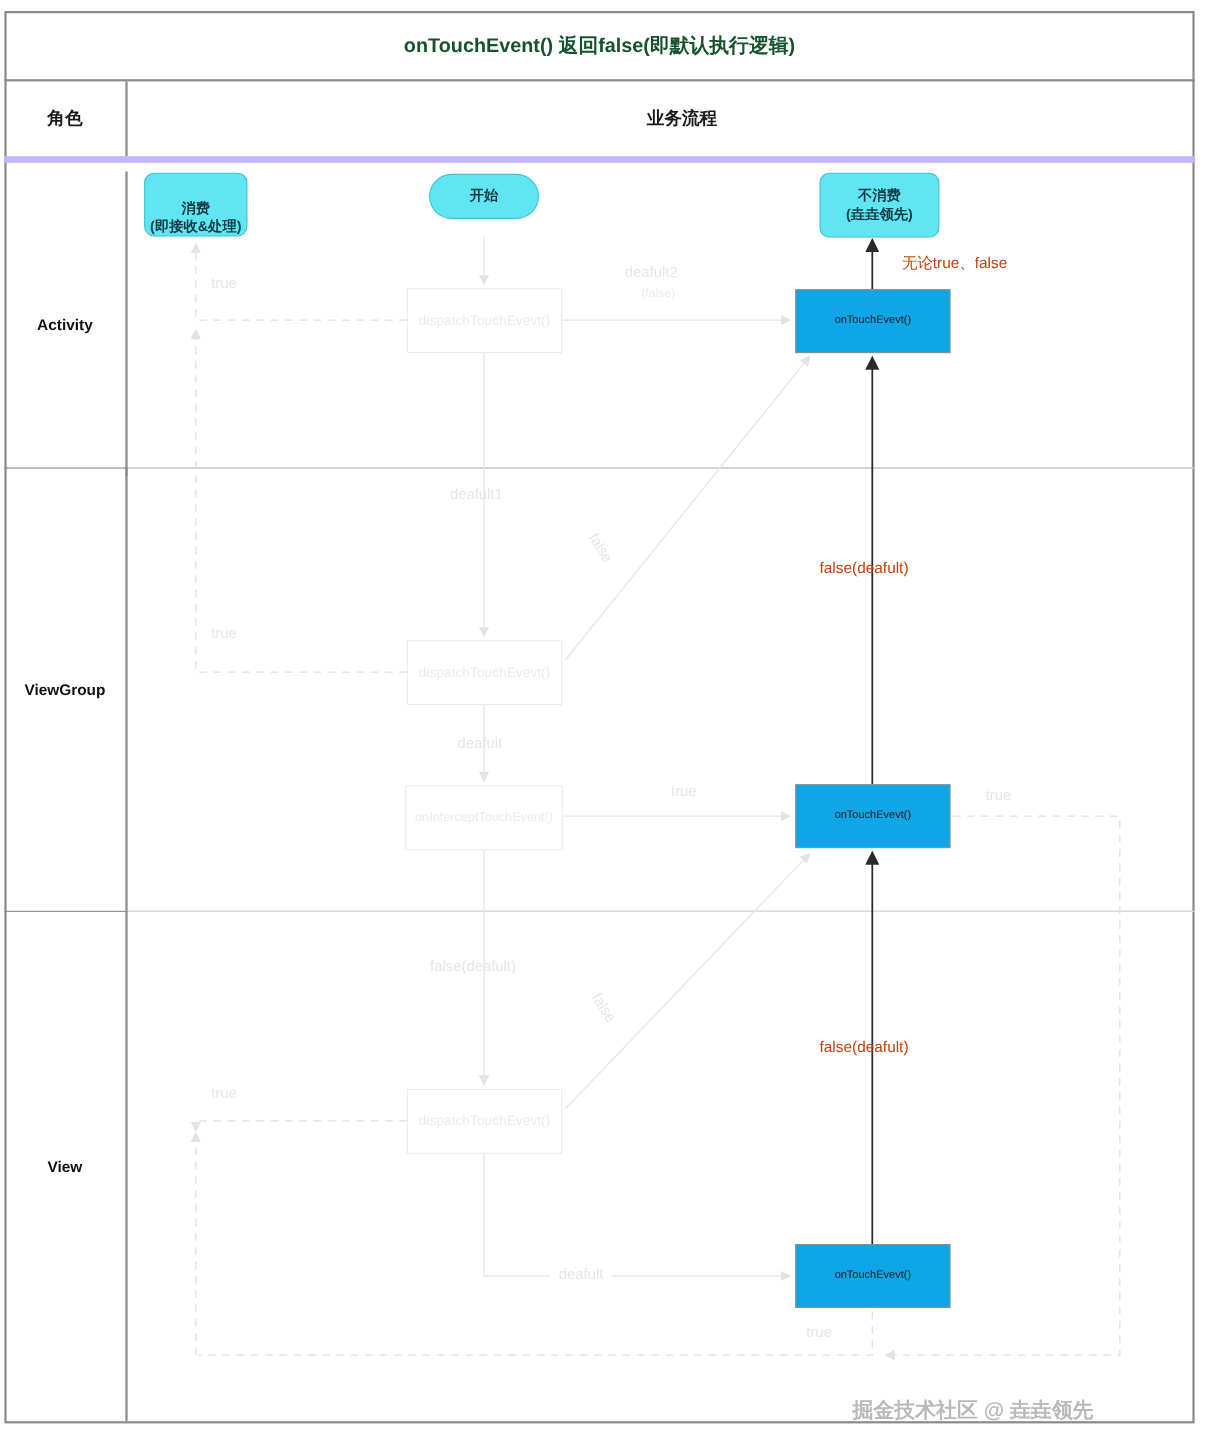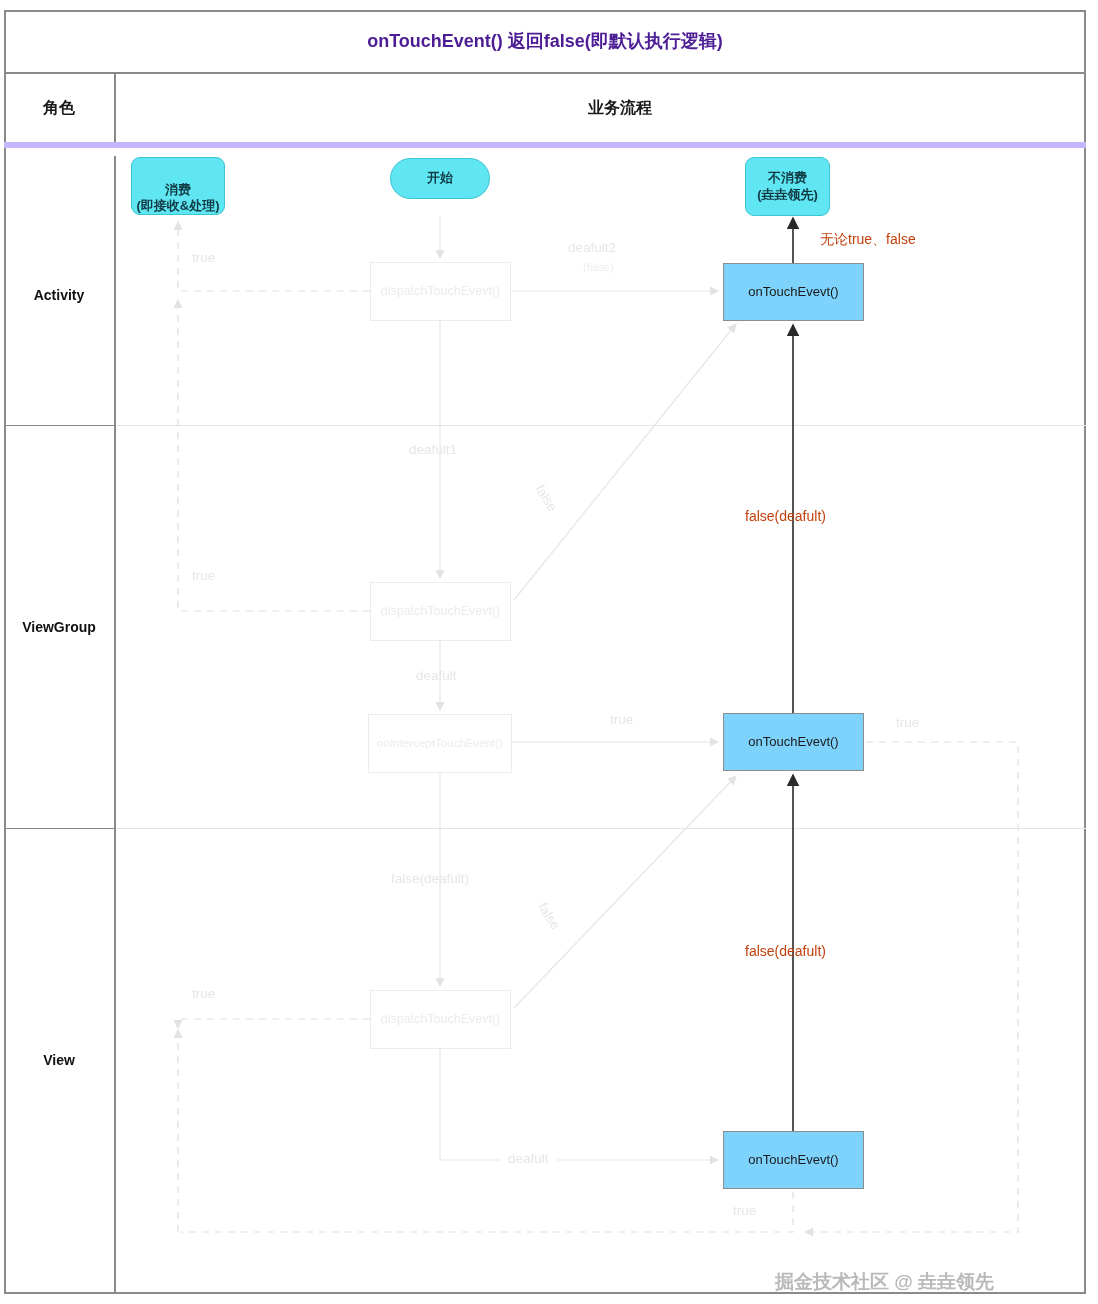--- a/index.html
+++ b/index.html
@@ -3,39 +3,39 @@
 <meta charset="utf-8">
 <style>
   html,body{margin:0;padding:0;background:#ffffff;}
   body{font-family:"Liberation Sans","DejaVu Sans",sans-serif;}
   #page{position:relative;width:1098px;height:1304px;background:#fff;overflow:hidden;}
 
   .frame{position:absolute;left:4px;top:10px;width:1082px;height:1284px;border:2px solid #8a8a8a;box-sizing:border-box;background:#fff;}
 
   .title-cell{position:absolute;left:4px;top:10px;width:1082px;height:62px;
     display:flex;align-items:center;justify-content:center;
-    font-size:18px;font-weight:bold;color:#4c1d95;box-sizing:border-box;}
+    font-size:18px;font-weight:bold;color:#14532d;box-sizing:border-box;}
 
   .hdr-row{position:absolute;left:4px;top:72px;width:1082px;height:76px;border-top:2px solid #8a8a8a;border-bottom:6px solid #c4b5fd;box-sizing:border-box;}
   .hdr-role{position:absolute;left:0;top:0;width:112px;height:100%;border-right:2px solid #8a8a8a;
     display:flex;align-items:center;justify-content:center;font-size:16px;font-weight:bold;color:#1a1a1a;box-sizing:border-box;}
   .hdr-flow{position:absolute;left:112px;top:0;right:0;height:100%;
     display:flex;align-items:center;justify-content:center;font-size:16px;font-weight:bold;color:#1a1a1a;box-sizing:border-box;padding-left:38px;}
 
   .role-col{position:absolute;left:4px;width:112px;border-right:2px solid #8a8a8a;box-sizing:border-box;
     display:flex;align-items:center;justify-content:center;font-size:14px;font-weight:bold;color:#111;}
   .role-sep{position:absolute;left:4px;width:1082px;height:0;border-top:1.5px solid #8a8a8a;}
   .lane-sep{position:absolute;left:116px;width:970px;height:0;border-top:1px solid #e4e4e4;}
   svg.wires{position:absolute;left:0;top:0;width:1098px;height:1304px;pointer-events:none;}
 
   .node{position:absolute;box-sizing:border-box;display:flex;align-items:center;justify-content:center;text-align:center;line-height:1.25;}
 
   .term{background:#5FE6F2;border:1.5px solid #3bc4d3;border-radius:9px;color:#103b44;font-size:13px;font-weight:bold;}
   .proc-faint{background:#ffffff;border:1px solid #ececec;color:#ebebeb;font-size:12.5px;}
-  .proc-dark{background:#7dd3fc;border:1.4px solid #8d8d8d;color:#1a1a1a;font-size:13px;}
+  .proc-dark{background:#0ea5e9;border:1.4px solid #8d8d8d;color:#1a1a1a;font-size:10px;}
 
   .lbl{position:absolute;white-space:nowrap;}
   .lbl-faint{color:#e6e6e6;font-size:13.5px;}
   .lbl-dark{color:#c2410c;font-size:14px;}
   .lbl-sub{color:#ececec;font-size:11px;}
   .lbl-rot{transform:rotate(58deg);transform-origin:left top;}
 
   .watermark{position:absolute;color:#b9b9b9;font-size:19px;font-weight:bold;white-space:nowrap;}
 </style>
 </head>
@@ -120,21 +120,21 @@
 
   <div class="node term" style="left:131px;top:157px;width:94px;height:58px;flex-direction:column;justify-content:flex-end;">
     <span>消费</span>
     <span>(即接收&amp;处理)</span>
   </div>
 
   <div class="node term" style="left:390px;top:158px;width:100px;height:41px;border-radius:28px;">
     <span>开始</span>
   </div>
 
-  <div class="node term" style="left:745px;top:157px;width:85px;height:59px;flex-direction:column;">
+  <div class="node term" style="left:745px;top:157px;width:109px;height:59px;flex-direction:column;">
     <span>不消费</span>
     <span>(垚垚领先)</span>
   </div>
 
   <div class="node proc-faint" style="left:370px;top:262px;width:141px;height:59px;">dispatchTouchEvevt()</div>
 
   <div class="node proc-dark" style="left:723px;top:263px;width:141px;height:58px;">onTouchEvevt()</div>
 
   <div class="node proc-faint" style="left:370px;top:582px;width:141px;height:59px;">dispatchTouchEvevt()</div>
 

